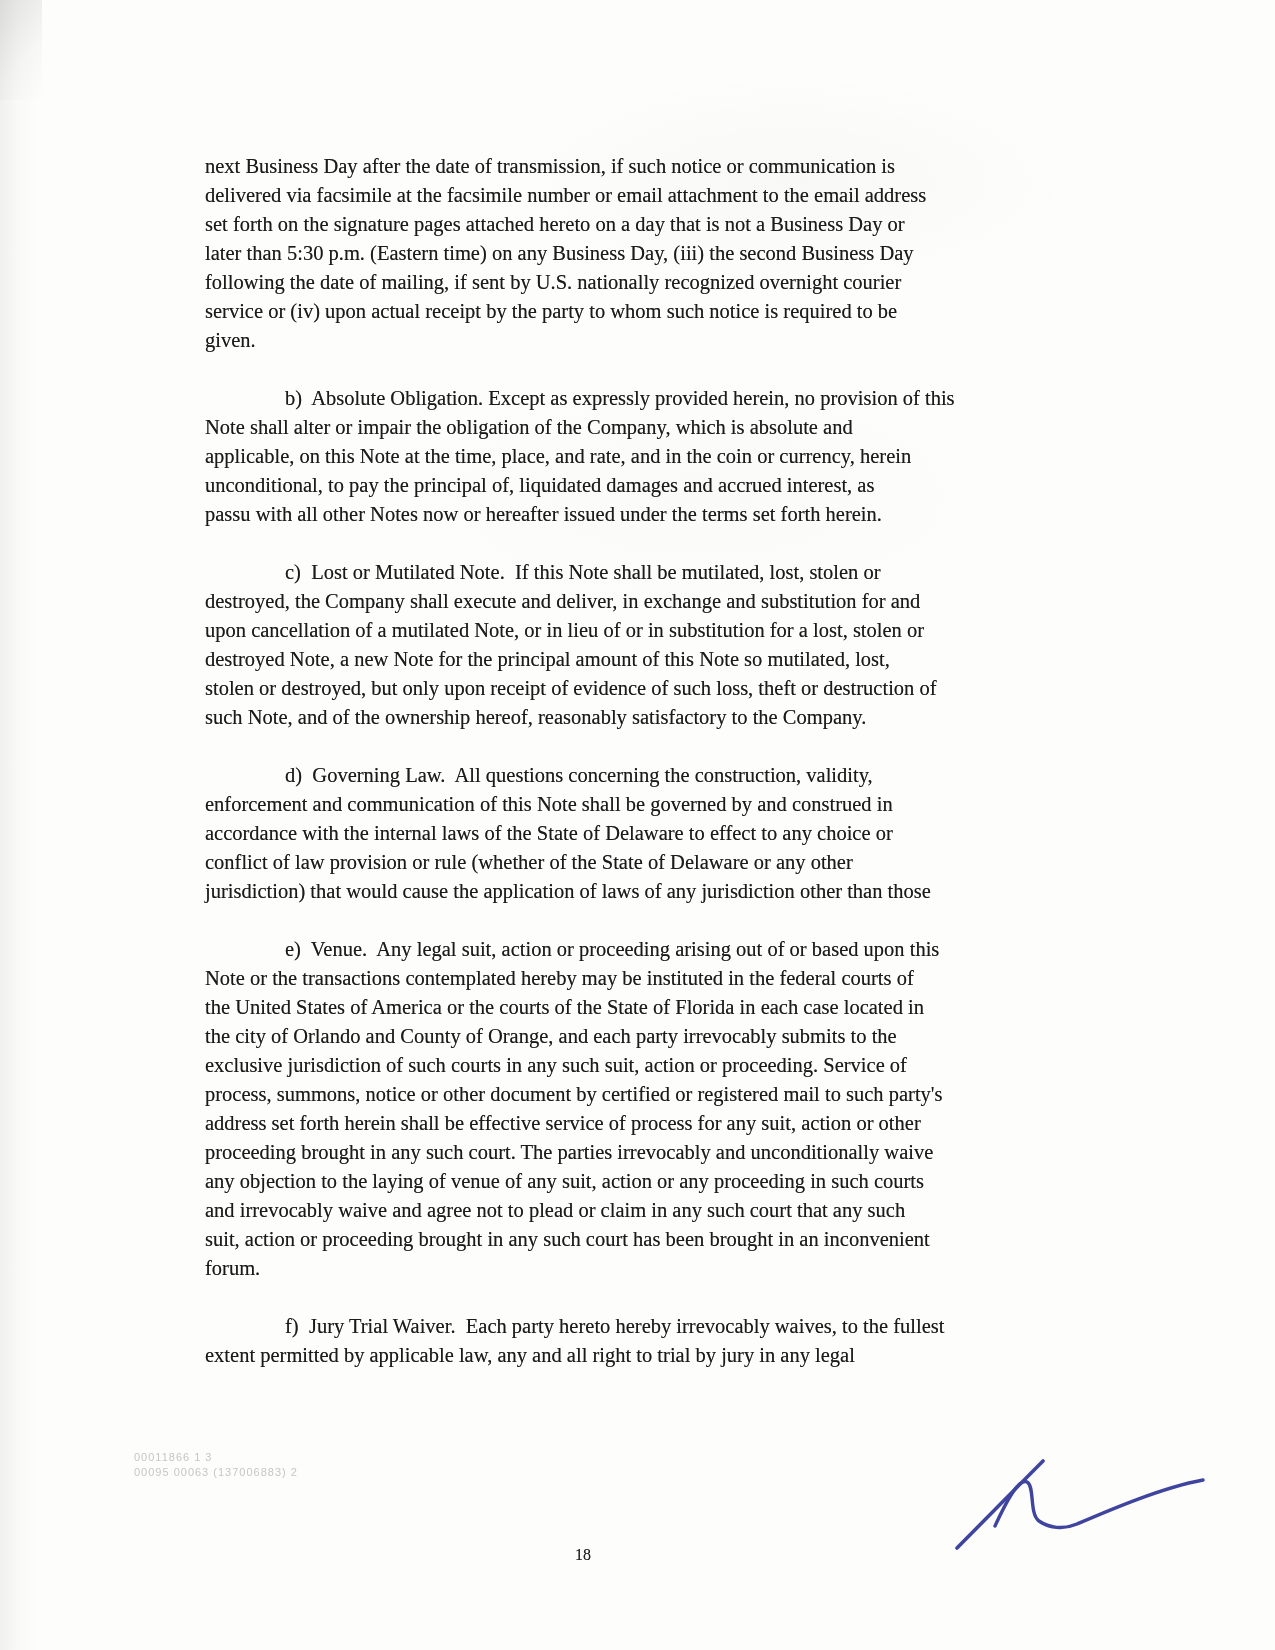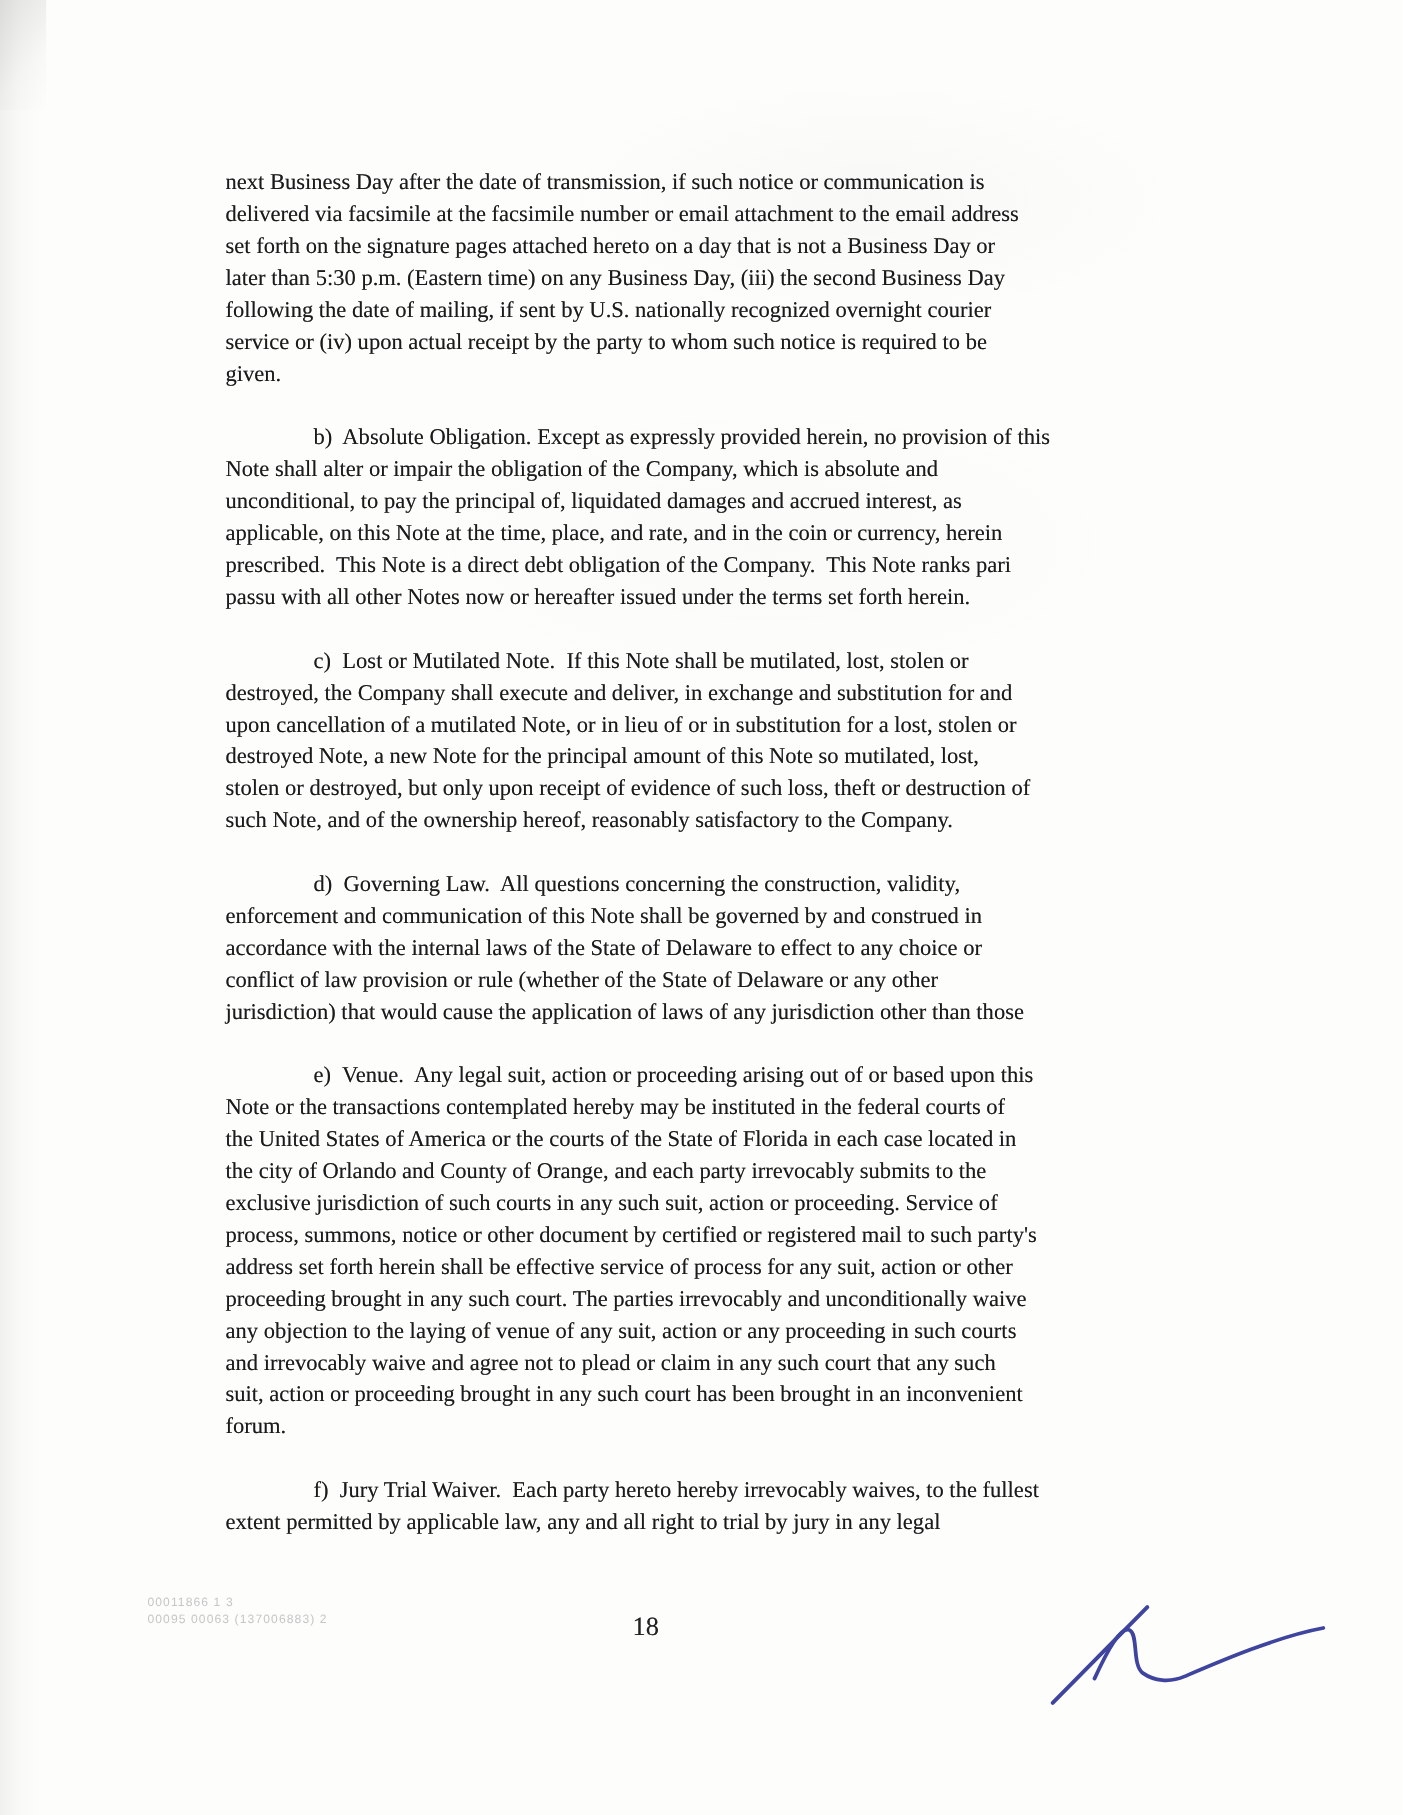--- a/index.html
+++ b/index.html
@@ -43,23 +43,23 @@
     left:134px;top:1450px;
     color:#c6c6c6;
     font-size:11px;
     line-height:15px;
     letter-spacing:1px;
     filter:blur(0.5px);
     font-family:"Liberation Sans","DejaVu Sans",sans-serif;
   }
   .page-number{
     position:absolute;
-    left:575px;top:1466px;
+    left:575px;top:1546px;
     color:#222;
-    font-size:24px;
+    font-size:16px;
     text-shadow:0 0 0.5px rgba(20,20,20,0.5);
   }
   .signature{
     position:absolute;
     left:935px;top:1448px;
     width:290px;height:110px;
   }
 </style>
 </head>
 <body>
@@ -73,23 +73,22 @@
         <div class="line"><span>delivered via facsimile at the facsimile number or email attachment to the email address</span></div>
         <div class="line"><span>set forth on the signature pages attached hereto on a day that is not a Business Day or</span></div>
         <div class="line"><span>later than 5:30 p.m. (Eastern time) on any Business Day, (iii) the second Business Day</span></div>
         <div class="line"><span>following the date of mailing, if sent by U.S. nationally recognized overnight courier</span></div>
         <div class="line"><span>service or (iv) upon actual receipt by the party to whom such notice is required to be</span></div>
         <div class="line"><span>given.</span></div>
       </div>
       <div class="paragraph">
         <div class="line indent"><span>b)  </span><span class="u">Absolute Obligation</span><span>. Except as expressly provided herein, no provision of this</span></div>
         <div class="line"><span>Note shall alter or impair the obligation of the Company, which is absolute and</span></div>
+        <div class="line"><span>applicable, on this Note at the time, place, and rate, and in the coin or currency, herein</span></div>
         <div class="line"><span>unconditional, to pay the principal of, liquidated damages and accrued interest, as</span></div>
-        <div class="line"><span>applicable, on this Note at the time, place, and rate, and in the coin or currency, herein</span></div>
-        <div class="line"><span>prescribed.  This Note is a direct debt obligation of the Company.  This Note ranks </span><span class="u">pari</span></div>
         <div class="line"><span class="u">passu</span><span> with all other Notes now or hereafter issued under the terms set forth herein.</span></div>
       </div>
       <div class="paragraph">
         <div class="line indent"><span>c)  </span><span class="u">Lost or Mutilated Note</span><span>.  If this Note shall be mutilated, lost, stolen or</span></div>
         <div class="line"><span>destroyed, the Company shall execute and deliver, in exchange and substitution for and</span></div>
         <div class="line"><span>upon cancellation of a mutilated Note, or in lieu of or in substitution for a lost, stolen or</span></div>
         <div class="line"><span>destroyed Note, a new Note for the principal amount of this Note so mutilated, lost,</span></div>
         <div class="line"><span>stolen or destroyed, but only upon receipt of evidence of such loss, theft or destruction of</span></div>
         <div class="line"><span>such Note, and of the ownership hereof, reasonably satisfactory to the Company.</span></div>
       </div>

